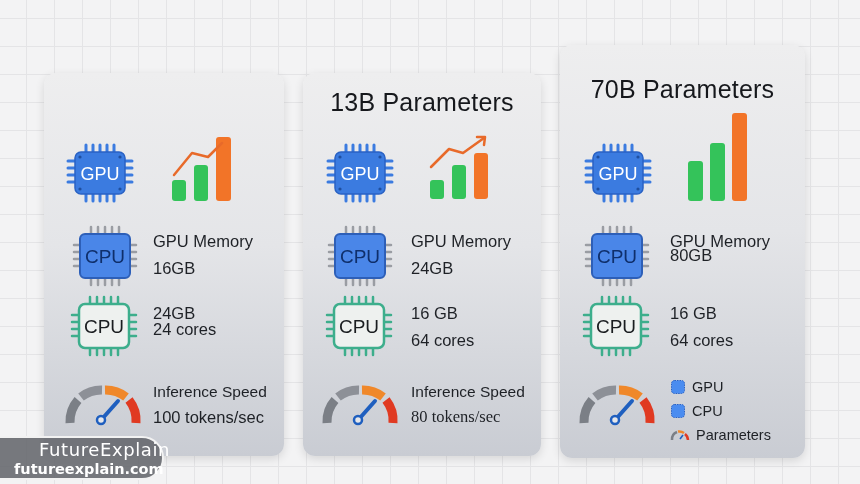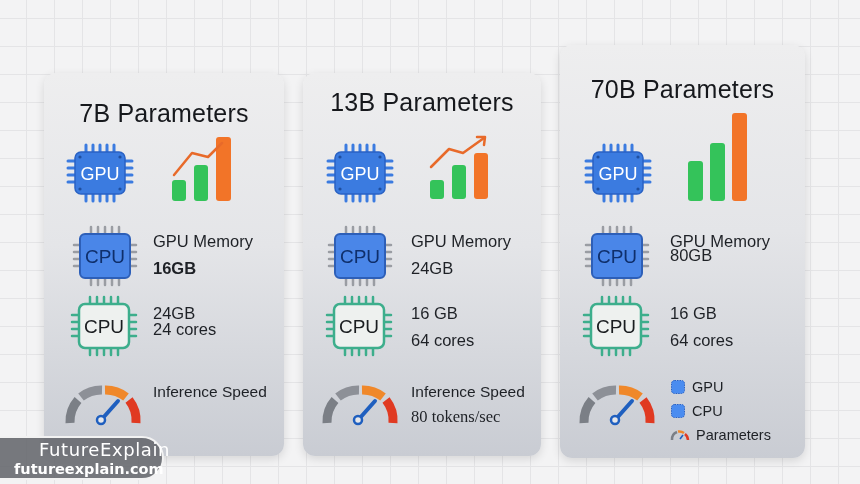--- a/index.html
+++ b/index.html
@@ -33,21 +33,20 @@
     border-radius:0 24px 24px 0; color:#fff; box-sizing:border-box;
     padding:2px 0 0 32px;
   }
   .brand .b1 { font-size:18px; font-weight:normal; letter-spacing:0.6px; line-height:20px; font-family:"DejaVu Sans", sans-serif;margin-left:25px; }
   .brand .b2 { font-size:14.5px; font-weight:bold; line-height:18px; font-family:"DejaVu Sans", sans-serif; }
 </style>
 </head>
 <body>
 
 <div class="card" style="left:44px; top:73px; width:240px; height:383px;">
-  <div class="card-title" style="top:26px;">7B Parameters</div>
 
   <svg class="icon" style="left:22px; top:70px;" width="68" height="60" viewBox="0 0 68 60">
     <g stroke="#3b7be0" stroke-width="3" stroke-linecap="round">
       <line x1="20" y1="2" x2="20" y2="9"></line>
         <line x1="27" y1="2" x2="27" y2="9"></line>
         <line x1="34" y1="2" x2="34" y2="9"></line>
         <line x1="41" y1="2" x2="41" y2="9"></line>
         <line x1="48" y1="2" x2="48" y2="9"></line>
       <line x1="20" y1="51" x2="20" y2="58"></line>
         <line x1="27" y1="51" x2="27" y2="58"></line>
@@ -96,21 +95,21 @@
         <line x1="2" y1="41" x2="8" y2="41"></line>
       <line x1="58" y1="20" x2="64" y2="20"></line>
         <line x1="58" y1="27" x2="64" y2="27"></line>
         <line x1="58" y1="34" x2="64" y2="34"></line>
         <line x1="58" y1="41" x2="64" y2="41"></line>
     </g>
     <rect x="8" y="9" width="50" height="44" rx="5" fill="#4a86e8" stroke="#2d5fb8" stroke-width="2"></rect>
     <text x="33" y="38" text-anchor="middle" font-size="19" font-family="Liberation Sans, sans-serif" fill="#0f2f6b">CPU</text>
   </svg>
   <div class="txt" style="left:109px; top:156px;">GPU Memory</div>
-  <div class="txt" style="left:109px; top:183px;font-weight:bold;">16GB</div>
+  <div class="txt" style="left:109px; top:183px;">16GB</div>
 
   <svg class="icon" style="left:26px; top:222px;" width="68" height="62" viewBox="0 0 68 62">
     <g stroke="#3dae8c" stroke-width="2.5" stroke-linecap="round">
       <line x1="20" y1="2" x2="20" y2="9"></line>
         <line x1="27" y1="2" x2="27" y2="9"></line>
         <line x1="34" y1="2" x2="34" y2="9"></line>
         <line x1="41" y1="2" x2="41" y2="9"></line>
         <line x1="48" y1="2" x2="48" y2="9"></line>
       <line x1="20" y1="53" x2="20" y2="60"></line>
         <line x1="27" y1="53" x2="27" y2="60"></line>
@@ -134,20 +133,21 @@
 
   <svg class="icon" style="left:18px; top:306px;" width="82" height="48" viewBox="0 0 82 48">
     <path d="M8,44 A33,33 0 0,1 16,21" fill="none" stroke="#7b7f86" stroke-width="9"></path>
     <path d="M19,18 A33,33 0 0,1 40,11" fill="none" stroke="#8d9097" stroke-width="9"></path>
     <path d="M43,11 A33,33 0 0,1 64,18" fill="none" stroke="#f0882a" stroke-width="9"></path>
     <path d="M67,21 A33,33 0 0,1 74,44" fill="none" stroke="#e03a22" stroke-width="9"></path>
     <line x1="40" y1="40" x2="56" y2="22" stroke="#1f5fbf" stroke-width="4" stroke-linecap="round"></line>
     <circle cx="39" cy="41" r="4" fill="#e6e7ea" stroke="#1f5fbf" stroke-width="2.5"></circle>
   </svg>
   <div class="txt" style="left:109px; top:307px; font-size:15.5px;">Inference Speed</div>
+  <div class="txt" style="left:109px; top:332px;">100 tokens/sec</div>
 </div>
 
 <div class="card" style="left:303px; top:73px; width:238px; height:383px;">
   <div class="card-title" style="top:15px;">13B Parameters</div>
 
   <svg class="icon" style="left:23px; top:70px;" width="68" height="60" viewBox="0 0 68 60">
     <g stroke="#3b7be0" stroke-width="3" stroke-linecap="round">
       <line x1="20" y1="2" x2="20" y2="9"></line>
         <line x1="27" y1="2" x2="27" y2="9"></line>
         <line x1="34" y1="2" x2="34" y2="9"></line>

